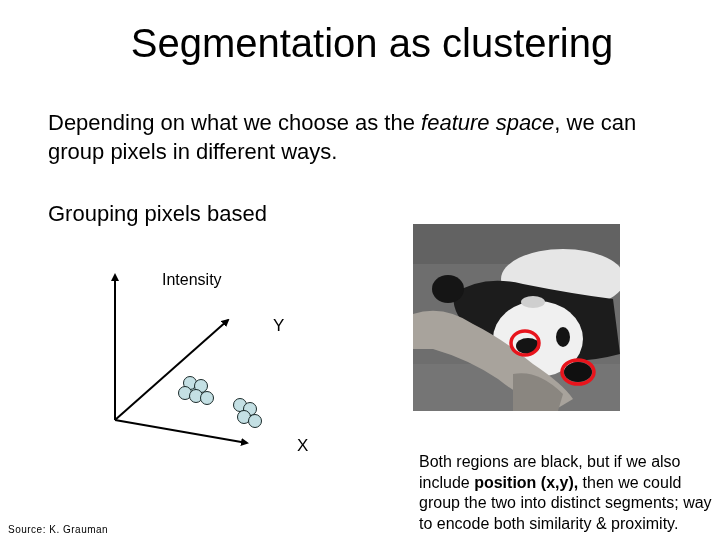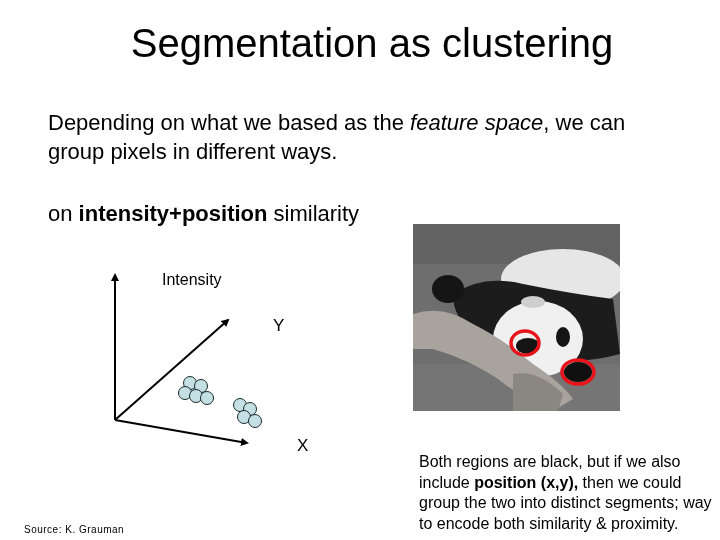--- a/index.html
+++ b/index.html
@@ -11,31 +11,31 @@
   #intro em { font-style: italic; }
   #grouping { left: 48px; top: 199px; width: 360px; font-size: 22px; line-height: 29px; }
   #grouping b, #caption b { font-weight: bold; }
   #diagram { left: 100px; top: 260px; width: 300px; height: 200px; }
   .axis-label { font-size: 16px; position: absolute; margin-left: 35px; }
   #lbl-intensity { left: 127px; top: 271px; }
   #lbl-y { left: 238px; top: 316px; font-size: 17px; }
   #lbl-x { left: 262px; top: 436px; font-size: 17px; }
   #photo { left: 413px; top: 224px; width: 207px; height: 187px; overflow: hidden; }
   #caption { left: 419px; top: 452px; width: 300px; font-size: 16px; line-height: 20.5px; }
-  #source { left: 24px; top: 524px; font-size: 10px; letter-spacing: 0.5px; }
+  #source { left: 8px; top: 524px; font-size: 10px; letter-spacing: 0.5px; }
 </style>
 </head>
 <body>
 
 <div id="title" class="abs">Segmentation as clustering</div>
 
-<div id="intro" class="abs"><span>Depending on what we based as the </span><em>feature space</em><span>, we can group pixels in different ways.</span></div>
+<div id="intro" class="abs"><span>Depending on what we choose as the </span><em>feature space</em><span>, we can group pixels in different ways.</span></div>
 
 <div id="grouping" class="abs">
-  <div><span>on </span><b>intensity+position</b><span> similarity</span></div>
+  <div>Grouping pixels based</div>
 </div>
 
 <svg id="diagram" class="abs" viewBox="100 260 300 200" width="300" height="200">
   <defs>
     <marker id="arrow" markerWidth="8" markerHeight="8" refX="6" refY="4" orient="auto" markerUnits="userSpaceOnUse">
       <path d="M0,0 L8,4 L0,8 z" fill="#000"></path>
     </marker>
   </defs>
   <g>
     <line x1="115" y1="420" x2="115" y2="275" stroke="#000" stroke-width="2" marker-end="url(#arrow)"></line>

